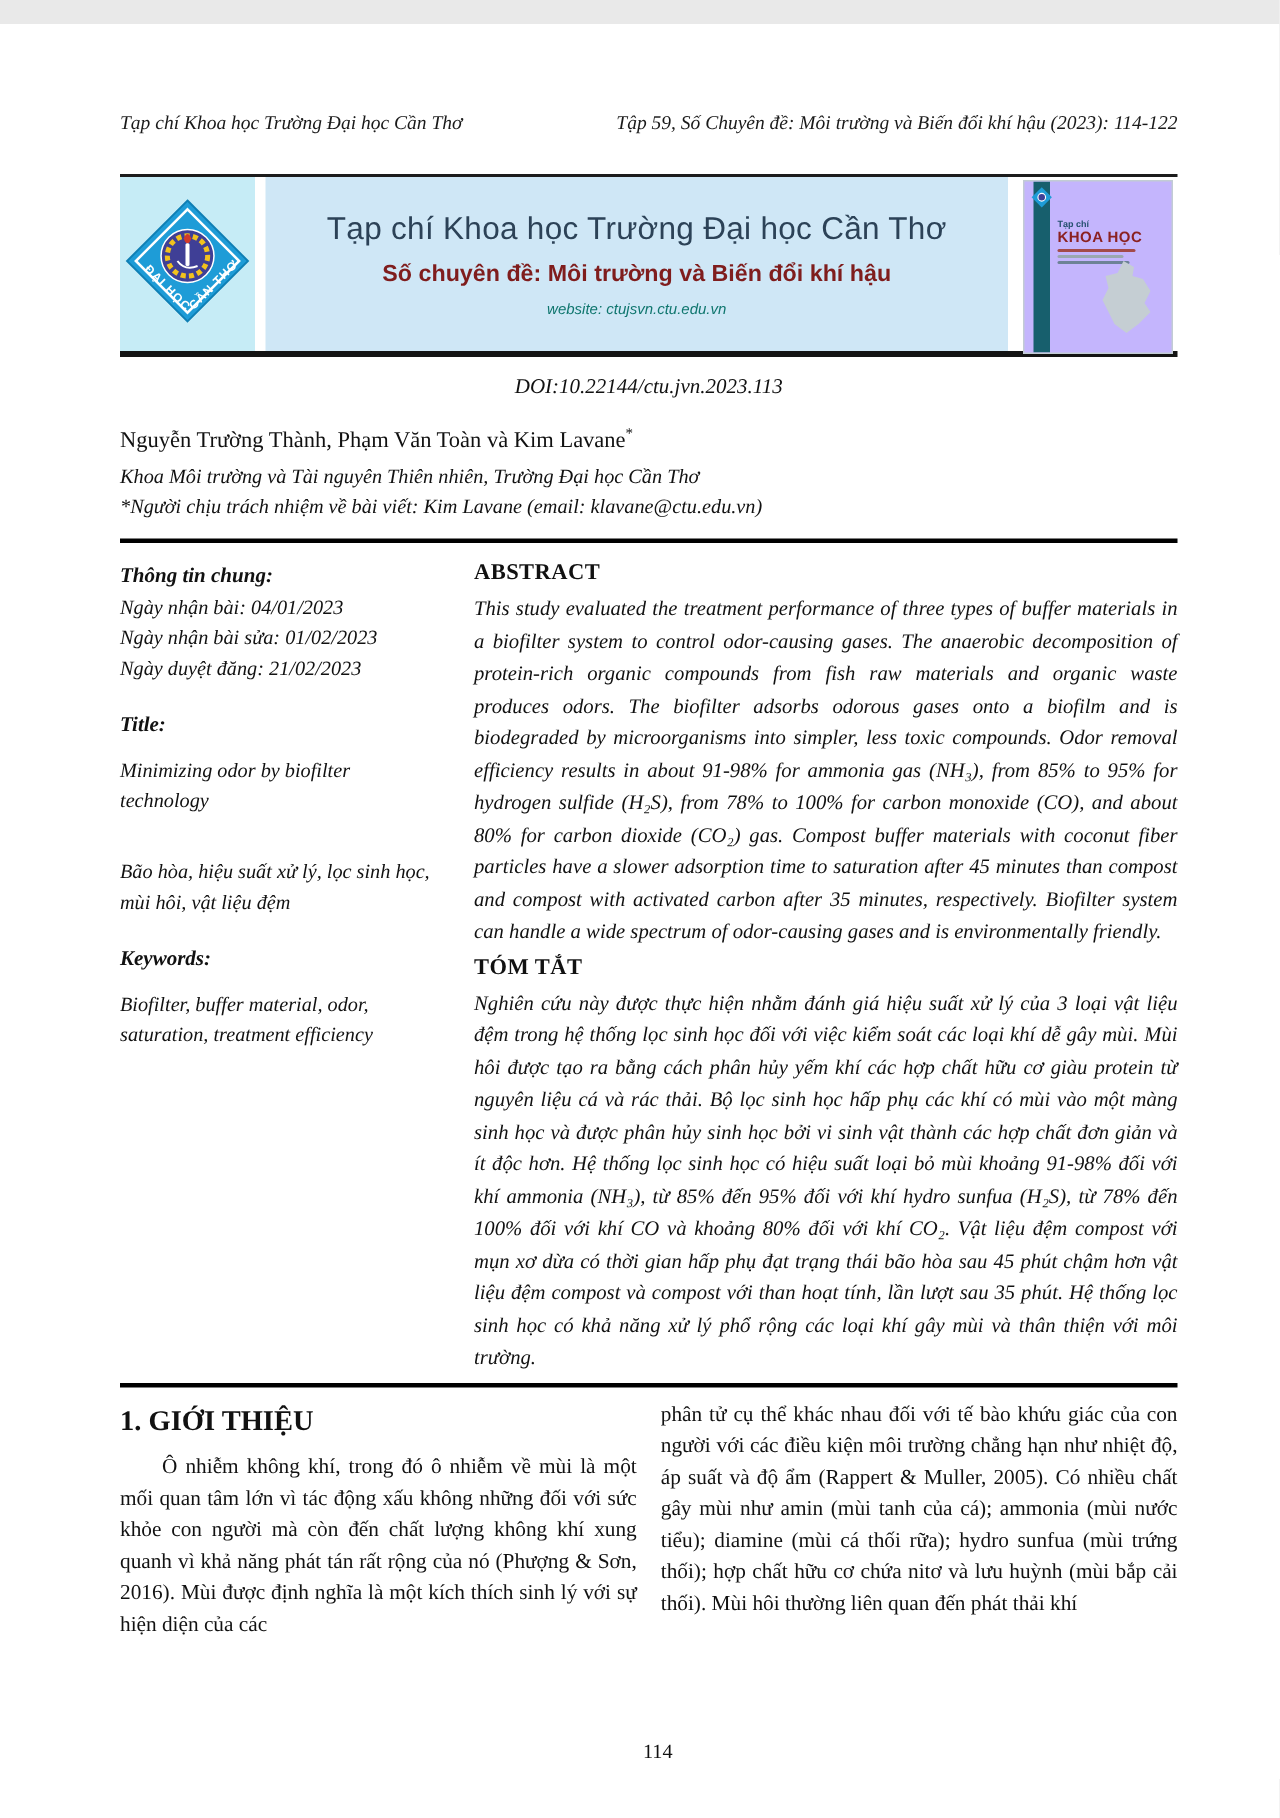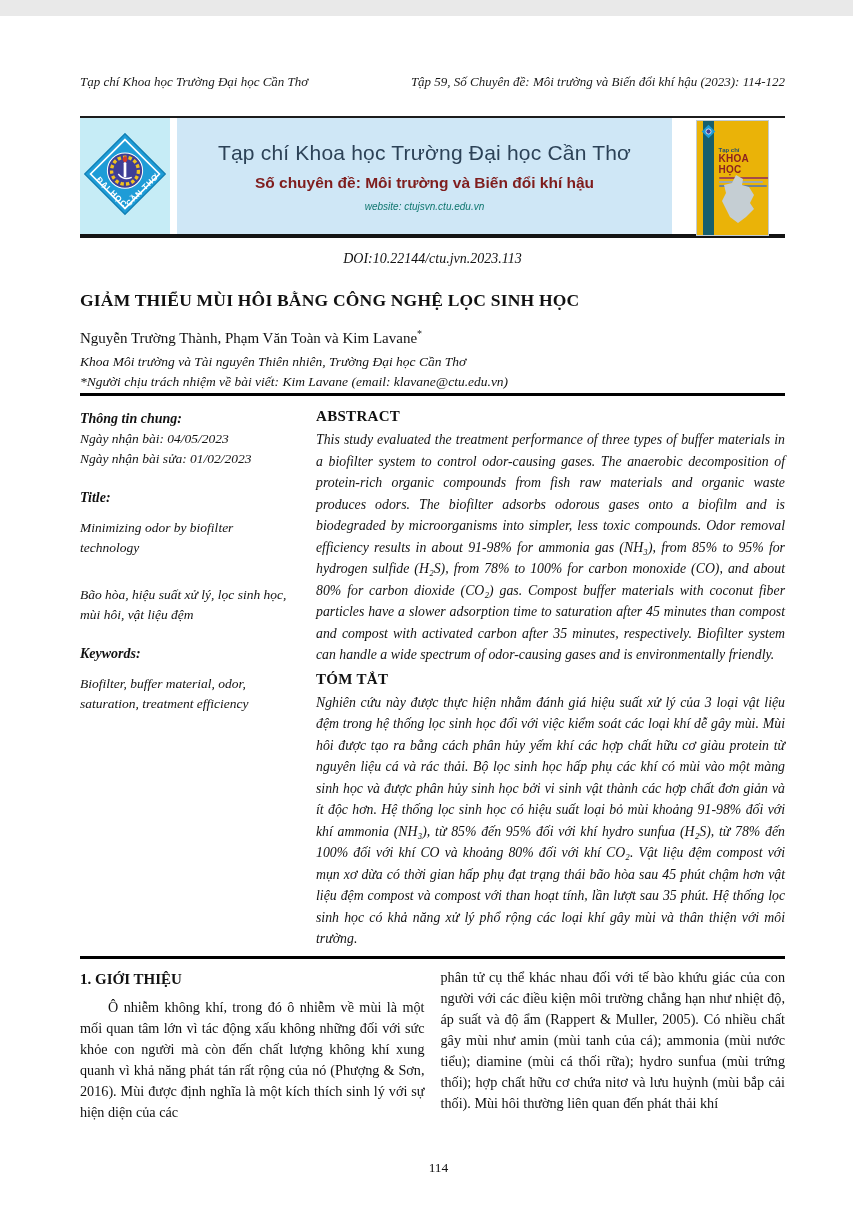--- a/index.html
+++ b/index.html
@@ -28,57 +28,57 @@
   .cell-gap { width:7px; background:#ffffff; }
   .banner-center {
     flex:1; background:#cfe7f6; display:flex; flex-direction:column;
     align-items:center; justify-content:center; gap:9px; text-align:center;
   }
   .journal-title { color:#2c4257; font-size:21px; letter-spacing:.2px; }
   .issue-title  { color:#7f1d1d; font-weight:bold; font-size:15.5px; }
   .website      { color:#0f766e; font-style:italic; font-size:10px; }
   .banner-right { width:106px; background:#ffffff; display:flex; justify-content:center; }
   .cover {
-    position:relative; width:73px; height:116px; margin-top:2px;
-    background:#eab308; border:1px solid #c2ccd4; overflow:hidden;
+    position:relative; width:100px; height:116px; margin-top:2px;
+    background:#c4b5fd; border:1px solid #c2ccd4; overflow:hidden;
   }
   .cover-stripe { position:absolute; left:6px; top:0; width:11px; height:100%; background:#175f6d; }
   .cover-mini-logo { position:absolute; left:4px; top:3px; }
   .cover-text { position:absolute; left:22px; top:26px; font-family:"Liberation Sans", sans-serif; }
   .cover-tapchi { font-size:6px; font-weight:bold; color:#24506e; }
   .cover-khoahoc { font-size:10px; font-weight:bold; color:#8b2121; letter-spacing:.3px; }
   .bar { height:2px; margin-top:2px; border-radius:1px; }
   .bar-red { width:52px; background:#a34a4a; }
   .bar-gray { width:44px; background:#9aa7b0; }
   .bar-navy { width:48px; background:#6d8296; }
   .cover-map { position:absolute; right:6px; bottom:6px; }
 
   
   .doi-line { margin-top:13px; text-align:center; font-style:italic; font-size:14px; }
   .article-title { margin-top:23px; font-size:17.5px; font-weight:bold; letter-spacing:.2px; }
   .authors { margin-top:17px; font-size:15px; }
   .authors sup { font-size:10px; }
   .affiliation { margin-top:7px; font-style:italic; font-size:13.5px; }
-  .correspondence { margin-top:4px; font-style:italic; font-size:13.5px; padding-bottom:3px; border-bottom:3px solid #000; }
+  .correspondence { margin-top:4px; font-style:italic; font-size:13.5px; padding-bottom:13px; border-bottom:3px solid #000; }
 
   
   .meta-grid { display:grid; grid-template-columns:212px 1fr; column-gap:24px; margin-top:12px; }
   .sidebar { font-size:13.5px; font-style:italic; line-height:1.5; }
   .sb-head { font-weight:bold; font-size:14px; }
   .sb-block { margin-bottom:17px; }
   .sb-gap { height:10px; }
   .abs-head { font-weight:bold; font-size:15px; font-style:normal; margin-bottom:4px; letter-spacing:.3px; }
   .abs-text { font-style:italic; font-size:13.8px; line-height:21.5px; text-align:justify; }
   .abs-text + .abs-head { margin-top:5px; }
 
   .divider { border:0; border-top:3px solid #000; margin-top:6px; }
 
   
   .body-grid { display:grid; grid-template-columns:1fr 1fr; column-gap:16px; margin-top:8px; }
-  .sec-head { font-weight:bold; font-size:15px; margin:4px 0 9px 0; }
+  .sec-head { font-weight:bold; font-size:19px; margin:4px 0 9px 0; }
   .body-par { font-size:14.2px; line-height:21px; text-align:justify; }
   .indent { text-indent:28px; }
 
   .page-num { position:absolute; left:0; right:0; bottom:52px; text-align:center; font-size:13.5px;padding-left:24px; }
 </style>
 </head>
 <body>
 
 <div class="sheet">
   <div class="content">
@@ -131,33 +131,33 @@
             <svg width="46" height="52" viewBox="0 0 46 52">
               <path d="M20 2 L27 6 L26 12 L33 14 L38 22 L34 30 L38 36 L30 44 L22 50 L14 44 L10 36 L6 28 L10 20 L8 12 L16 10 Z" fill="#c5ced3"></path>
             </svg>
           </span>
         </div>
       </div>
     </div>
 
     <div class="doi-line">DOI:10.22144/ctu.jvn.2023.113</div>
 
-    <h1 class="article-title">GIẢM THIỂU MÙI HÔI BẰNG CÔNG NGHỆ LỌC SINH HỌC</h1>
 
     <div class="authors"><span>Nguyễn Trường Thành, Phạm Văn Toàn và Kim Lavane</span><sup>*</sup></div>
 
     <div class="affiliation">Khoa Môi trường và Tài nguyên Thiên nhiên, Trường Đại học Cần Thơ</div>
     <div class="correspondence">*Người chịu trách nhiệm về bài viết: Kim Lavane (email: klavane@ctu.edu.vn)</div>
 
     <div class="meta-grid">
       <div class="sidebar">
         <div class="sb-block">
           <div class="sb-head">Thông tin chung:</div>
-          <div>Ngày nhận bài: 04/05/2023</div>
+          <div>Ngày nhận bài: 04/01/2023</div>
           <div>Ngày nhận bài sửa: 01/02/2023</div>
+          <div>Ngày duyệt đăng: 21/02/2023</div>
         </div>
         <div class="sb-block">
           <div class="sb-head">Title:</div>
           <div class="sb-gap"></div>
           <div>Minimizing odor by biofilter technology</div>
         </div>
         <div class="sb-block">
           <div class="sb-gap"></div>
           <div>Bão hòa, hiệu suất xử lý, lọc sinh học, mùi hôi, vật liệu đệm</div>
         </div>

